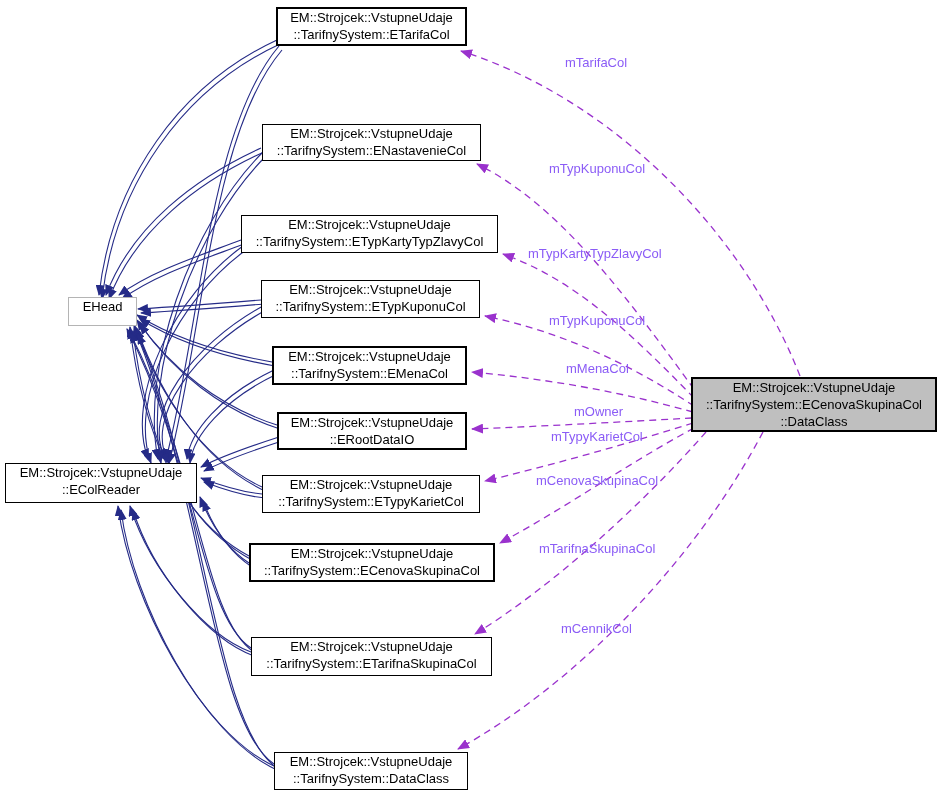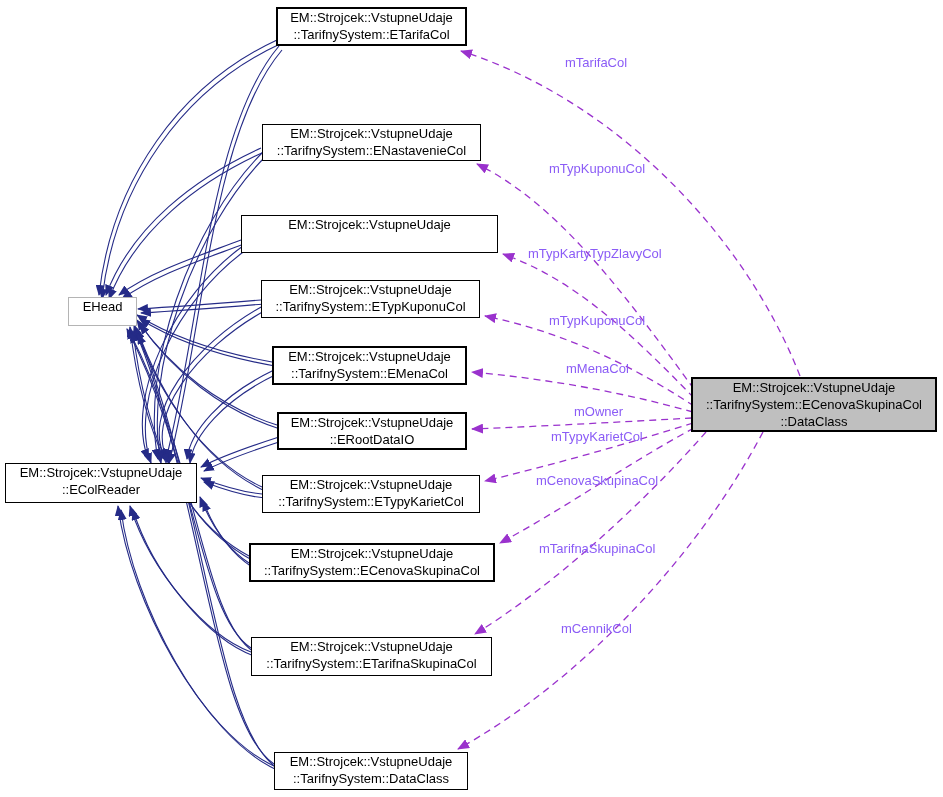--- a/index.html
+++ b/index.html
@@ -120,20 +120,21 @@
     <span>::TarifnySystem::ETarifaCol</span>
   </div>
 
   <div class="node" style="left:262px;top:124px;width:219px;height:37px;">
     <span>EM::Strojcek::VstupneUdaje</span>
     <span>::TarifnySystem::ENastavenieCol</span>
   </div>
 
   <div class="node" style="left:241px;top:215px;width:257px;height:38px;">
     <span>EM::Strojcek::VstupneUdaje</span>
+    <span>::TarifnySystem::ETypKartyTypZlavyCol</span>
   </div>
 
   <div class="node" style="left:261px;top:280px;width:219px;height:38px;">
     <span>EM::Strojcek::VstupneUdaje</span>
     <span>::TarifnySystem::ETypKuponuCol</span>
   </div>
 
   <div class="node bold" style="left:272px;top:346px;width:195px;height:39px;">
     <span>EM::Strojcek::VstupneUdaje</span>
     <span>::TarifnySystem::EMenaCol</span>

